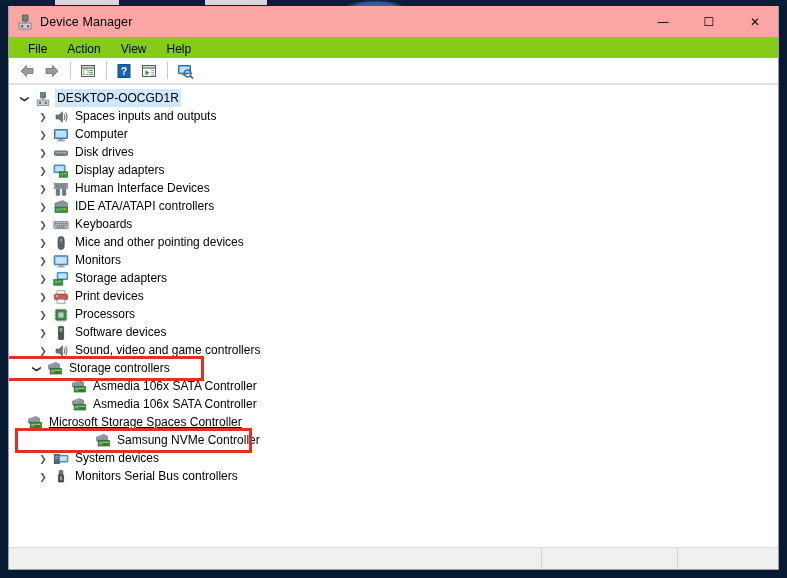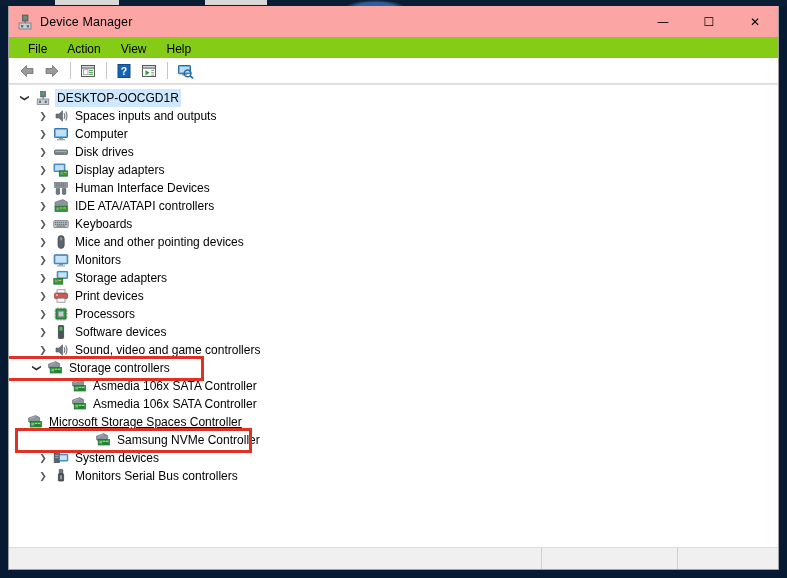--- a/index.html
+++ b/index.html
@@ -87,21 +87,21 @@
   #tree-pane {
     flex: 1;
     background: #ffffff;
     border-top: 1px solid #e3e3e3;
     position: relative;
     overflow: hidden;
     padding-top: 4px;
   }
   .tree-row {
     height: 18px;
-    display: flex; align-items: center;
+    display: flex; align-items: flex-end;
     position: relative;
     white-space: nowrap;
   }
   .tree-label {
     font-size: 12px; color: #000;
     padding: 0 2px;
     line-height: 18px;
   }
   .tree-row.selected .tree-label { background: #cde8ff; }
   .twisty {

